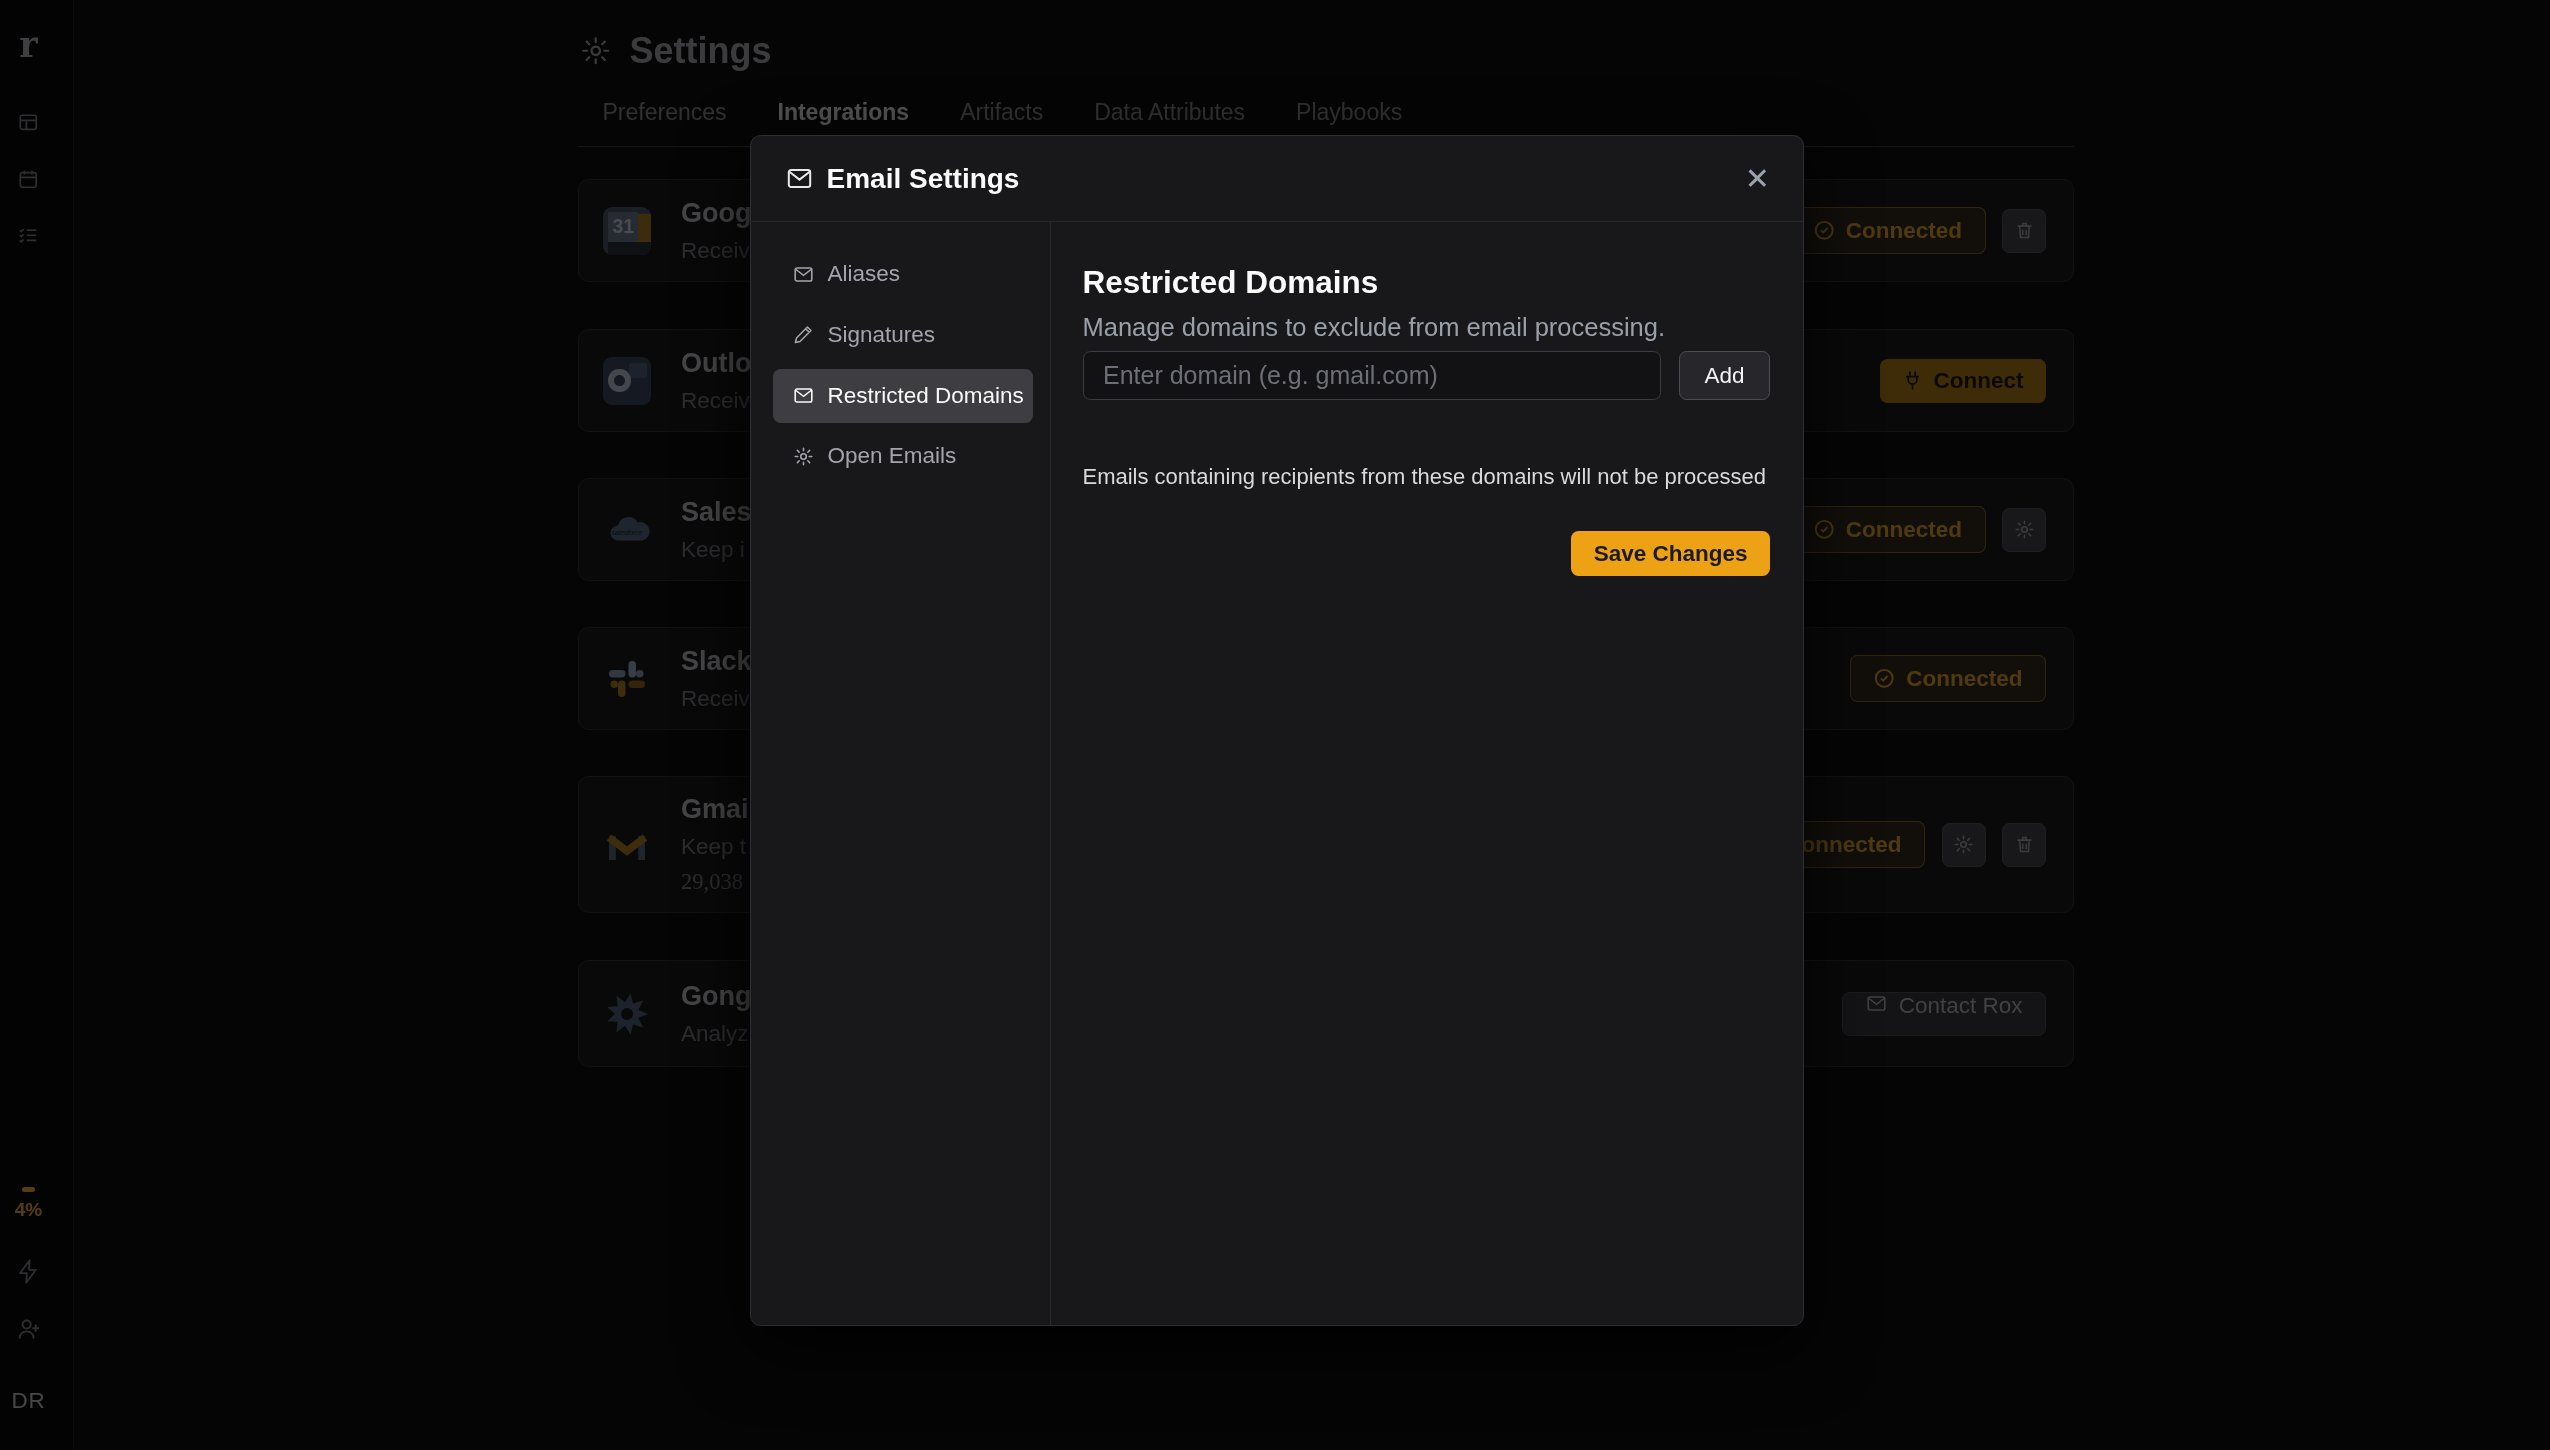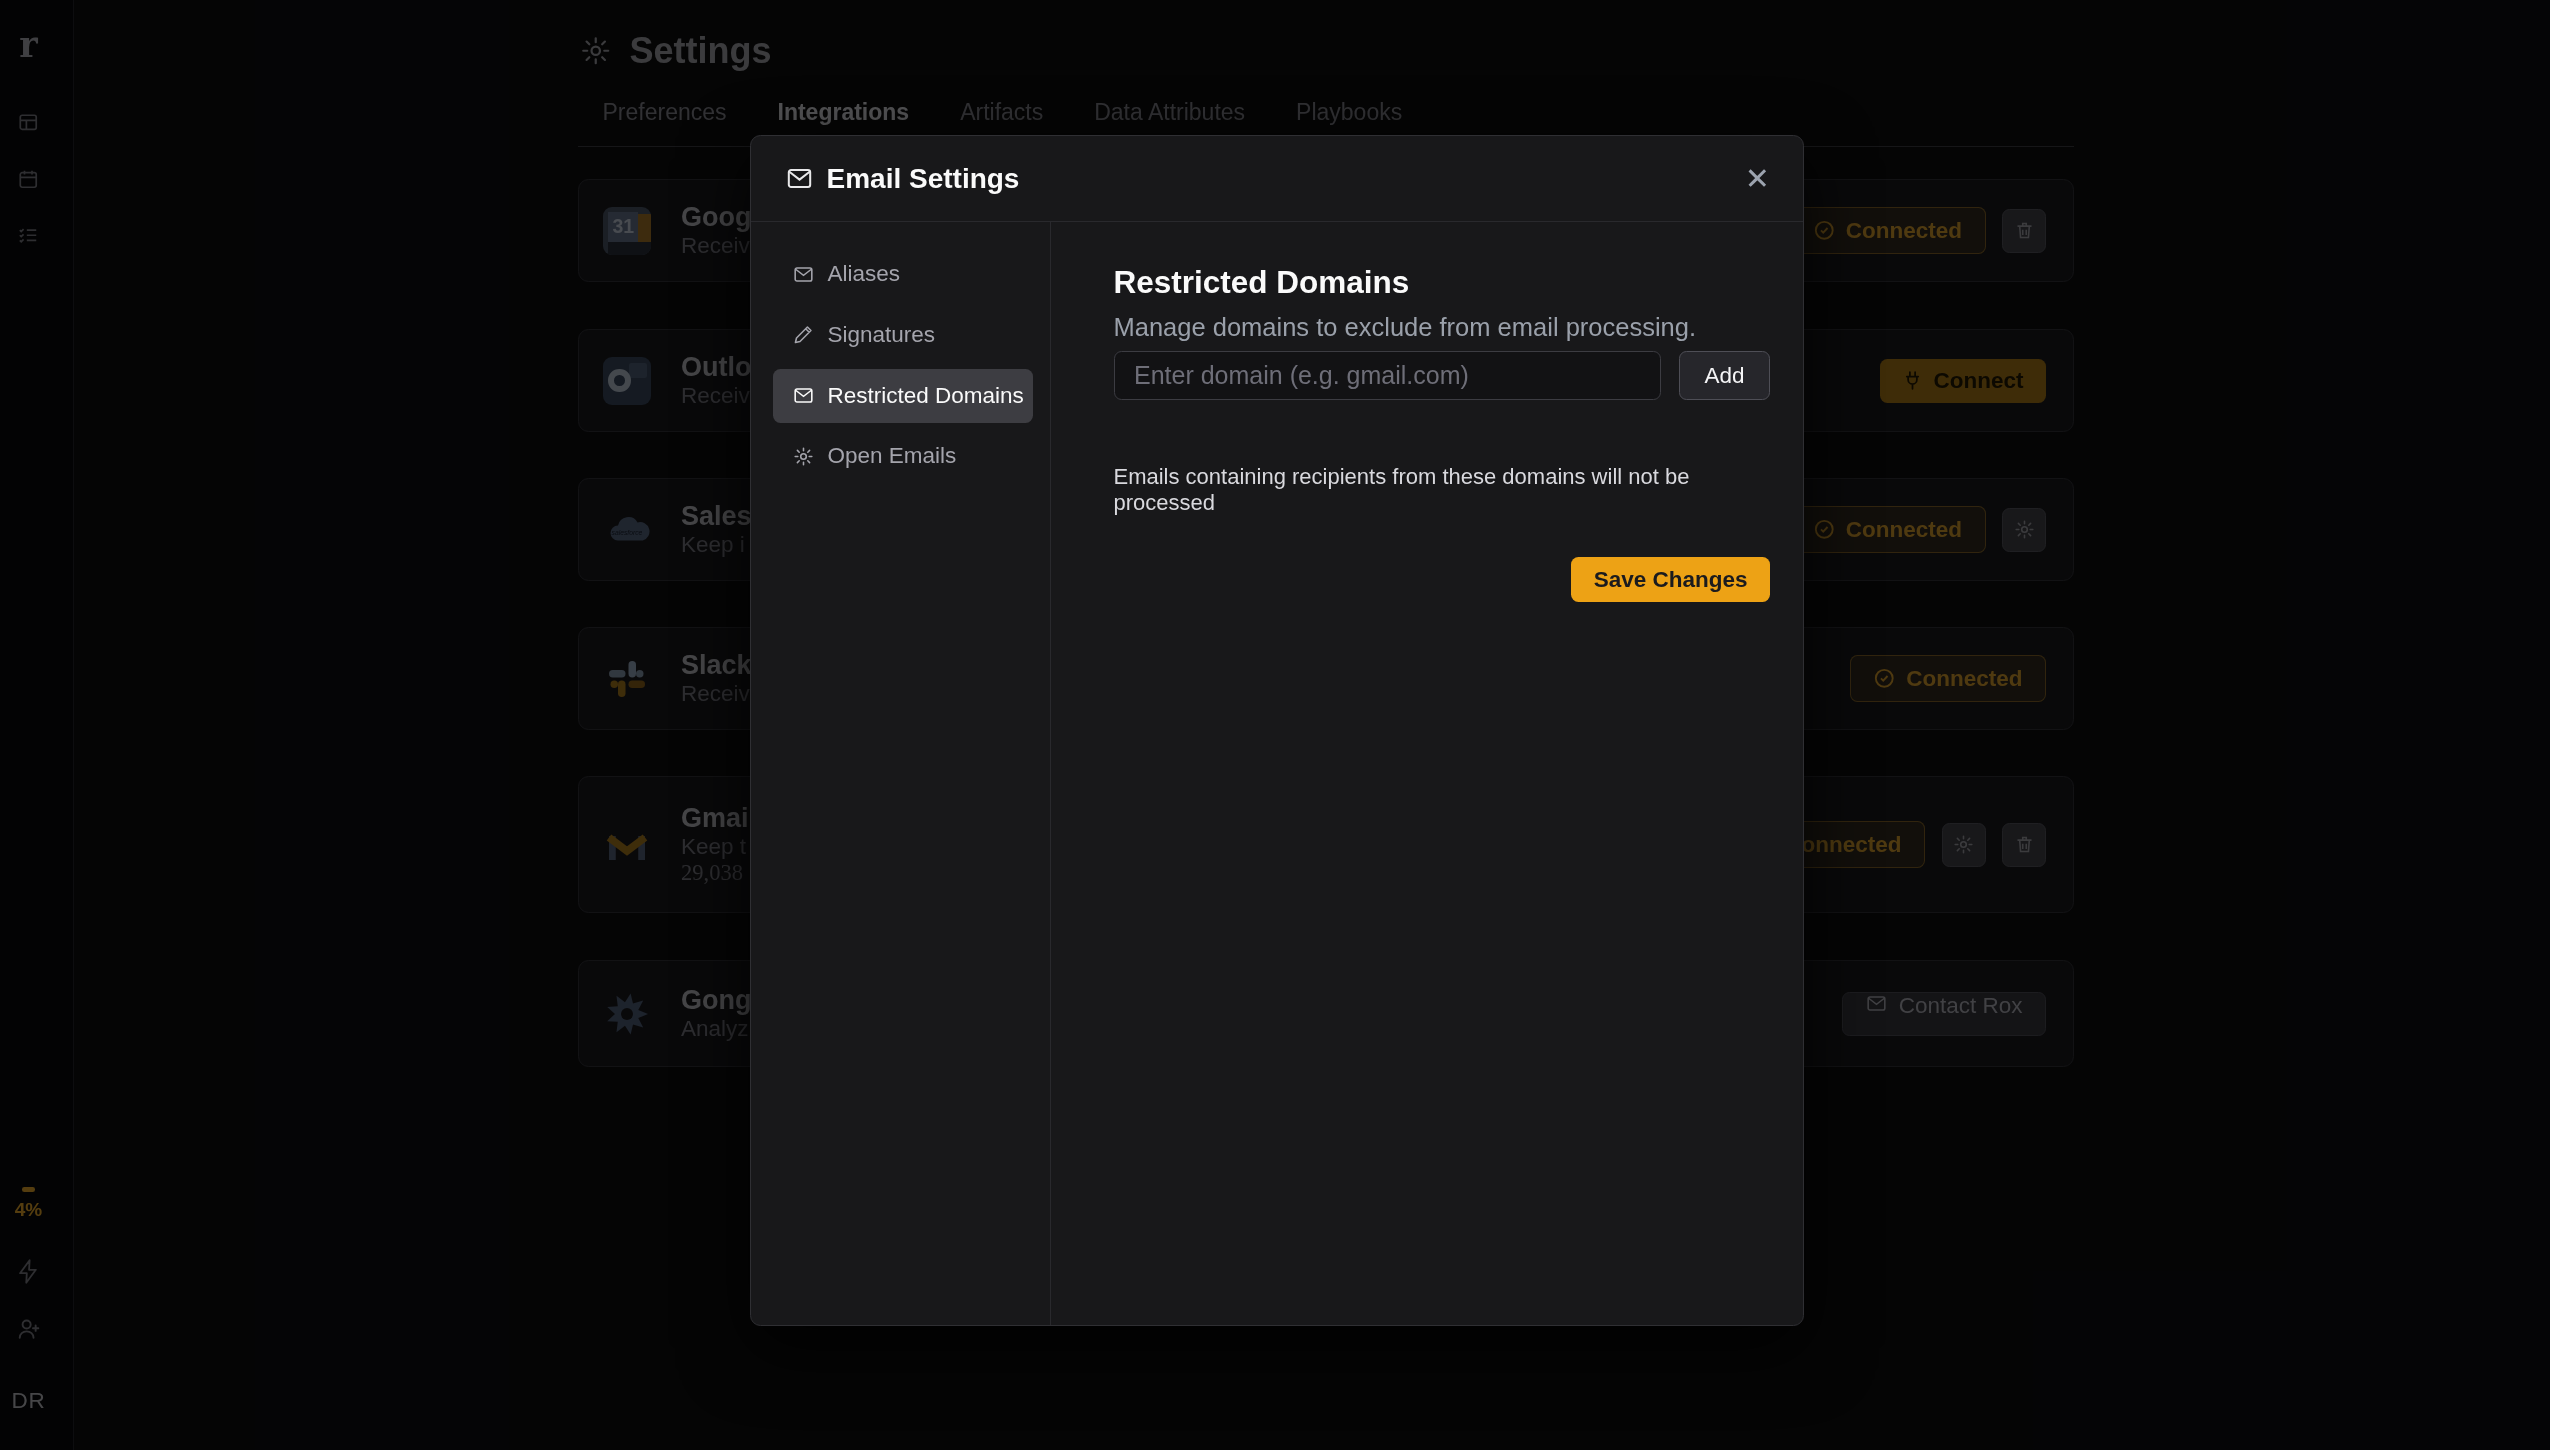--- a/index.html
+++ b/index.html
@@ -31,21 +31,21 @@
   .tab.active { color:#ececf0; font-weight:600; }
   .tabs-underline { position:absolute; left:504px; top:146px; width:1496px;
     height:0.8px; background:#3f3f46; }
 
   .cards { position:absolute; left:504px; top:0; width:1496px; }
   .card { position:absolute; left:0; width:1496px; background:#1c1c1f;
     border:0.8px solid #35353b; border-radius:10.5px;
     display:flex; align-items:center; padding:0 27px 0 24px; }
   .card-icon { width:48px; height:48px; flex:0 0 48px; margin-right:30px;
     position:relative; }
-  .card-text { display:flex; flex-direction:column; gap:0; }
+  .card-text { display:flex; flex-direction:column; gap:9px; }
   .card-title { font-size:27px; font-weight:700; color:#c9c9cf; }
   .card-sub { font-size:22.5px; color:#80808a; }
   .card-meta { font-size:22.5px; color:#80808a;font-family:Liberation Serif, serif; }
   .card-controls { margin-left:auto; display:flex; align-items:center; gap:16.5px; }
 
   .btn-connected { height:47px; padding:0 22.5px; border-radius:7.5px;
     display:flex; align-items:center; gap:10.5px;
     background:rgba(227,165,47,0.12); border:1.5px solid rgba(227,165,47,0.5);
     color:#e3a52f; font-size:22.5px; font-weight:600; cursor:pointer; }
   .btn-connect { height:44px; padding:0 22.5px; border-radius:7.5px;
@@ -78,21 +78,21 @@
   .overlay { position:absolute; inset:0; background:rgba(0,0,0,0.65); z-index:50; }
   .modal { position:absolute; left:750px; top:135px; width:1054px; height:1191px;
     background:#18181a; border:0.8px solid #2f2f33; border-radius:10.5px;
     box-shadow:0 22.5px 68px rgba(0,0,0,0.85); z-index:100;
     display:flex; flex-direction:column; overflow:hidden; }
   .modal-header { height:86px; flex:0 0 86px; display:flex; align-items:center;
     padding:0 33px 0 35px; border-bottom:0.8px solid #29292d; color:#e8e8ea; }
   .modal-title { margin-left:13.5px; font-size:28px; font-weight:700; color:#fafafa; }
   .modal-close { margin-left:auto; background:none; border:none; color:#9ca3af;
     font-size:30px; line-height:1; cursor:pointer; font-family:"Liberation Sans",sans-serif; }
-  .modal-body { flex:1; display:flex; min-height:0;gap:31px; }
+  .modal-body { flex:1; display:flex; min-height:0; }
   .modal-nav { width:300px; flex:0 0 300px; border-right:0.8px solid #29292d;
     padding-top:25px; }
   .nav-item { height:54px; margin:0 17.3px 6.8px 22px; border-radius:7.5px;
     display:flex; align-items:center; gap:13.5px; padding-left:20px;
     font-size:22.5px; color:#a4a4ac; cursor:pointer; }
   .nav-item.active { background:#3d3d42; color:#fafafa; }
   .nav-item .nicon { color:inherit; }
   .modal-content { flex:1; padding:42px 33px 0 31.5px; display:flex;
     flex-direction:column; }
   .content-heading { font-size:31.5px; font-weight:700; color:#fafafa; }

